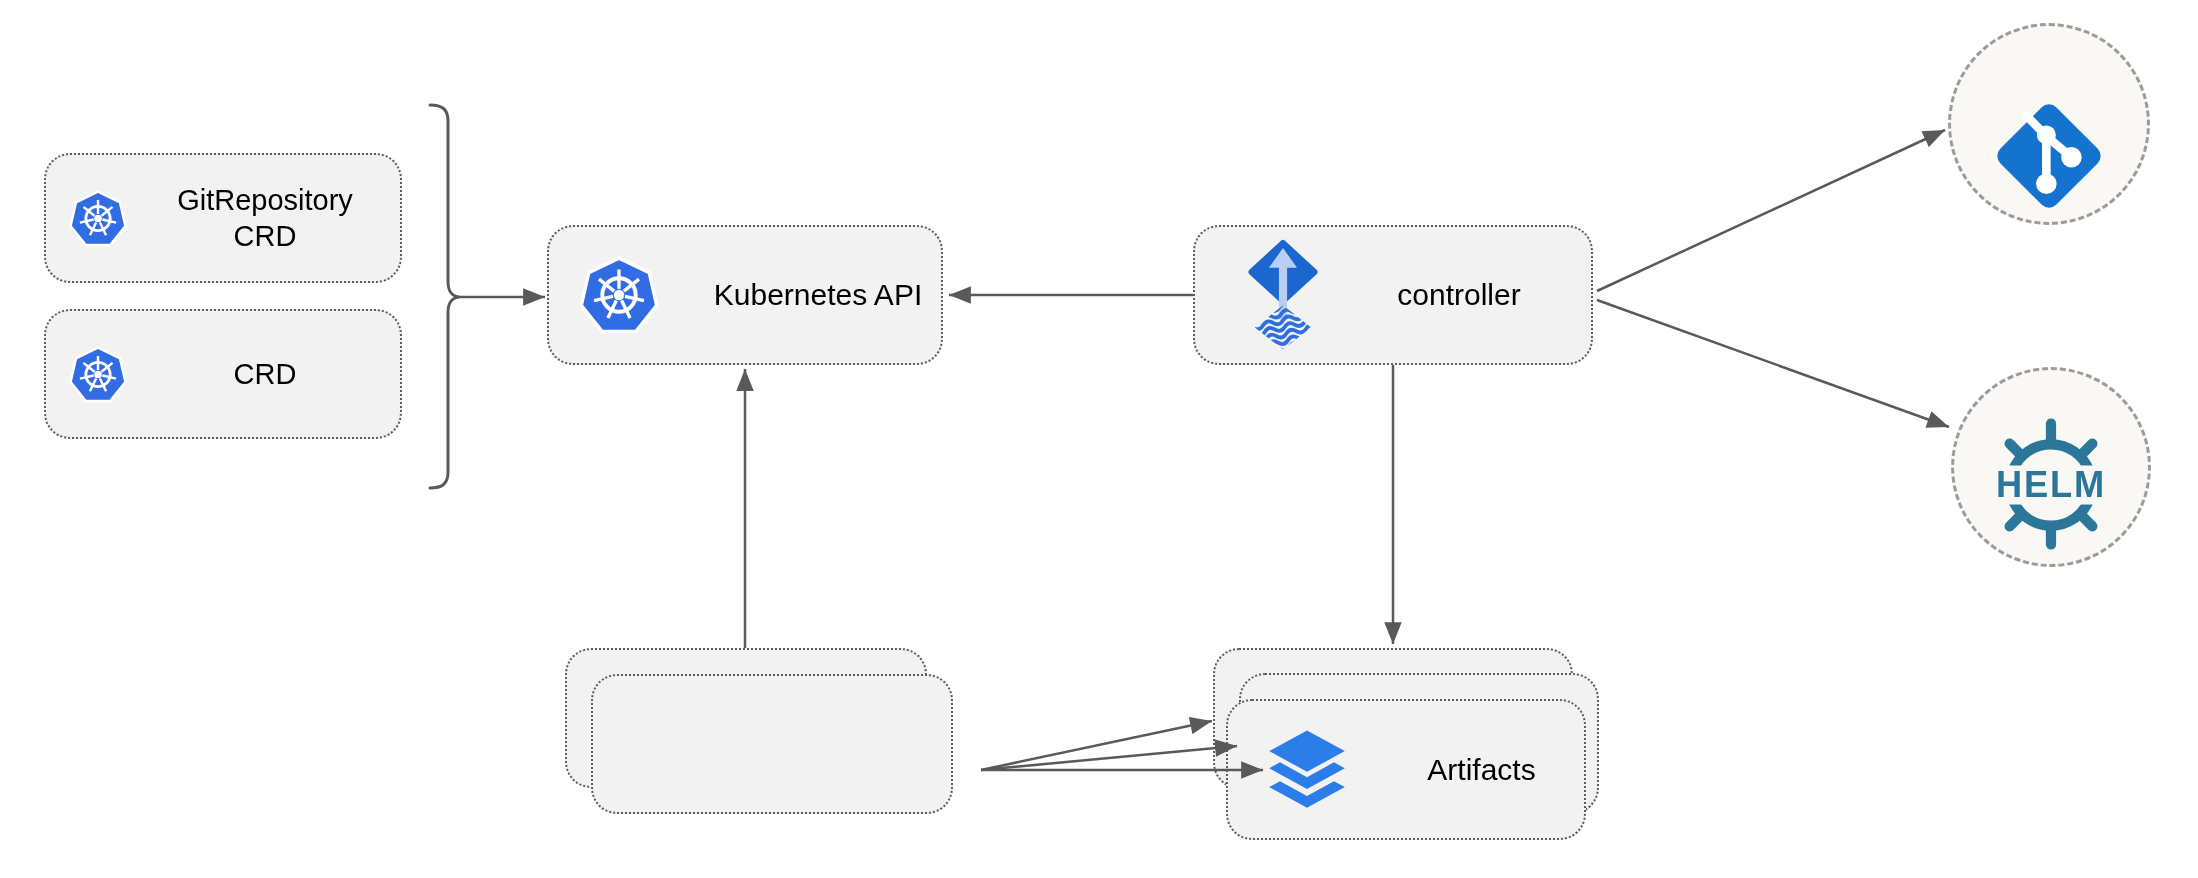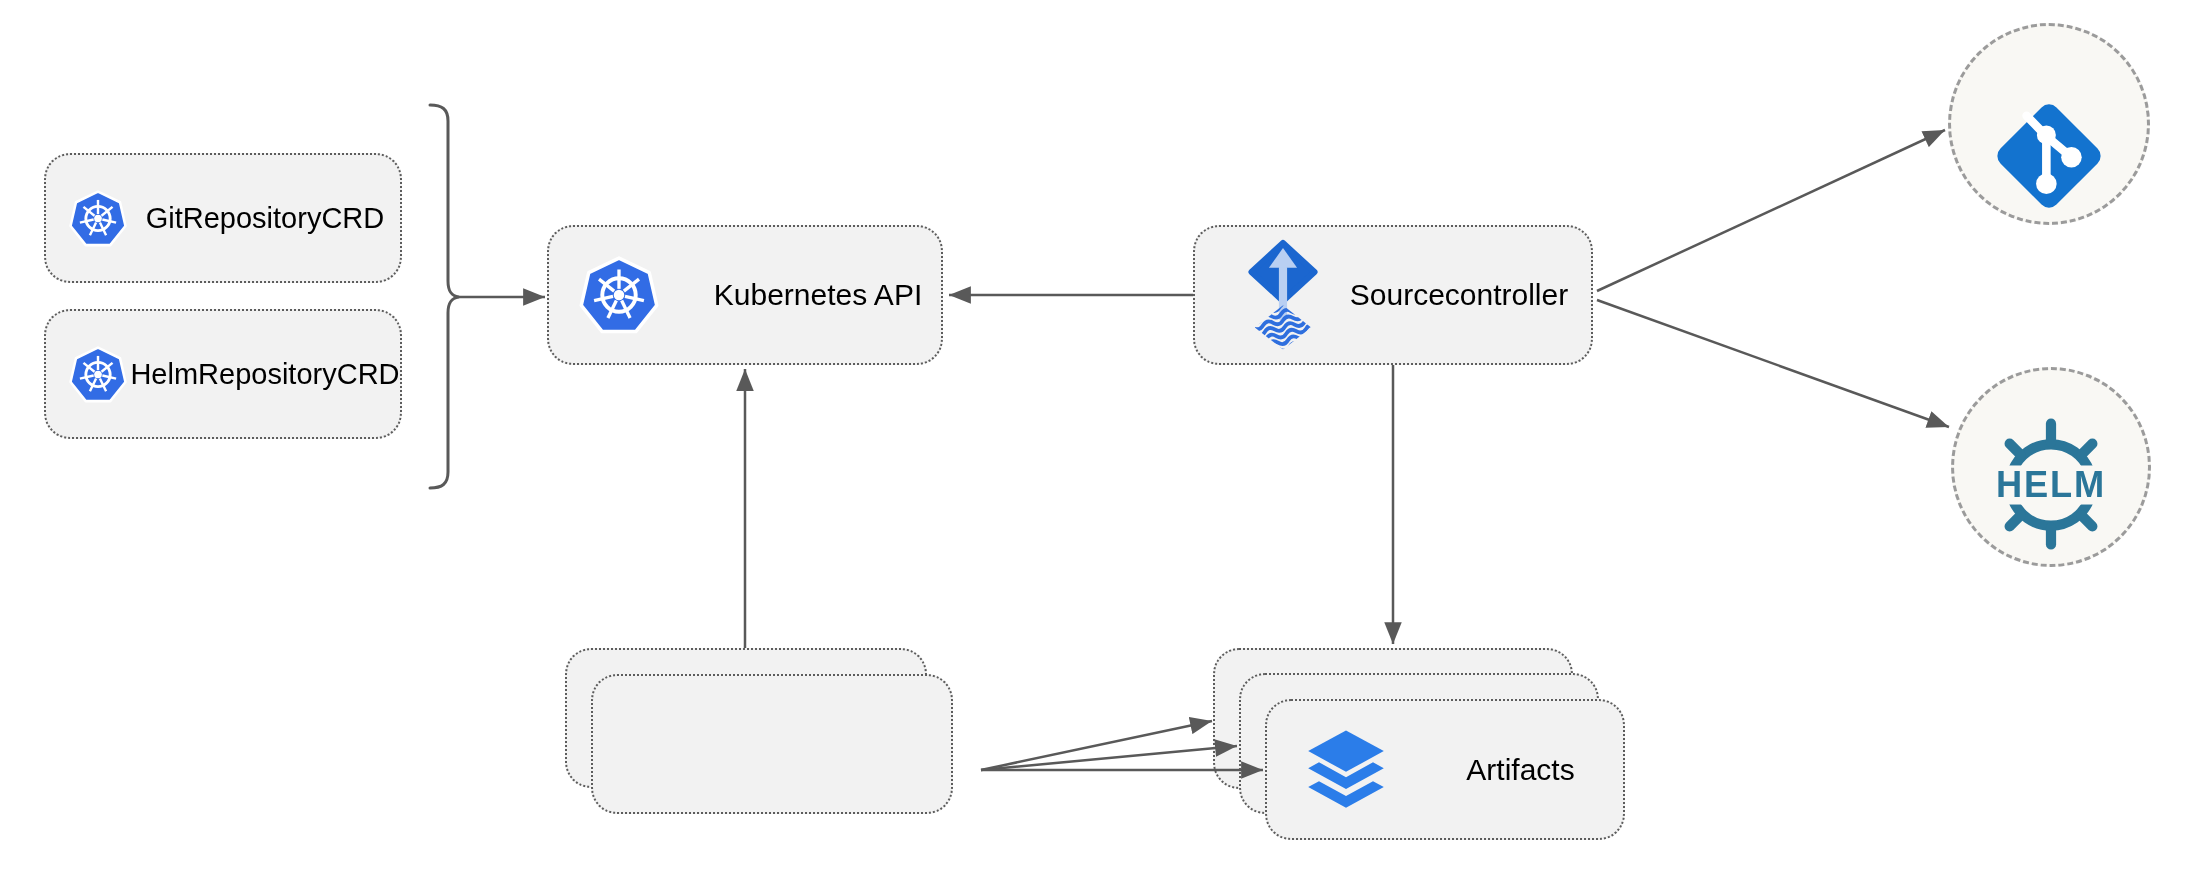--- a/index.html
+++ b/index.html
@@ -22,21 +22,21 @@
     position:relative;width:2198px;height:878px;background:#ffffff;overflow:hidden;
     font-family:"Liberation Sans","DejaVu Sans",sans-serif;color:var(--label-color);
   }
   .node{
     position:absolute;background:var(--box-fill);
     border:2px dotted var(--box-border);border-radius:26px;
     display:flex;align-items:center;box-sizing:border-box;
   }
   .node .label{
     flex:1;text-align:center;font-size:30px;line-height:36px;color:var(--label-color);
-    display:flex;flex-direction:row;justify-content:center;
+    display:flex;flex-direction:column;justify-content:center;
   }
   .crd .label{font-size:29px;}
   .k8sapi-label{font-size:31px;}
   
   #gitrepo{left:44px;top:153px;width:358px;height:130px;}
   #helmrepo{left:44px;top:309px;width:358px;height:130px;}
   .crd svg.k8s-icon{width:64px;height:67px;margin-left:20px;flex:0 0 auto;}
   
   #k8sapi{left:547px;top:225px;width:396px;height:140px;gap:32px;}
   #k8sapi svg.k8s-icon{width:88px;height:92px;margin-left:26px;flex:0 0 auto;}
@@ -44,21 +44,21 @@
   #srcctrl{left:1193px;top:225px;width:400px;height:140px;}
   #srcctrl svg.flux-icon{width:88px;height:116px;margin-left:44px;flex:0 0 auto;}
   
   .stack-ghost{position:absolute;background:var(--box-fill);border:2px dotted var(--box-border);border-radius:26px;box-sizing:border-box;}
   #consumers-back{left:565px;top:648px;width:362px;height:140px;}
   #consumers-mid{left:591px;top:674px;width:362px;height:140px;}
   #consumers{left:618px;top:700px;width:362px;height:140px;}
   #consumers svg.flux-icon{width:84px;height:112px;margin-left:32px;flex:0 0 auto;}
   #artifacts-back{left:1213px;top:648px;width:360px;height:141px;}
   #artifacts-mid{left:1239px;top:673px;width:360px;height:141px;}
-  #artifacts{left:1265px;top:699px;width:360px;height:141px;gap:27px;}
+  #artifacts{left:1226px;top:699px;width:360px;height:141px;gap:27px;}
   #artifacts svg.layers-icon{width:90px;height:92px;margin-left:34px;flex:0 0 auto;}
   
   .circle-node{
     position:absolute;background:var(--circle-fill);
     border:3px dashed var(--circle-border);border-radius:50%;
     display:flex;align-items:flex-end;justify-content:center;box-sizing:border-box;
   }
   #gitcircle{left:1948px;top:23px;width:202px;height:202px;}
   #helmcircle{left:1951px;top:367px;width:200px;height:200px;}
   #gitcircle svg.git-icon{width:132px;height:132px;}
@@ -150,40 +150,38 @@
       <span>GitRepository</span>
       <span>CRD</span>
     </div>
   </div>
 
   <div class="node crd" id="helmrepo">
     <svg class="k8s-icon" viewBox="0 0 100 104">
         <use href="#k8s-logo"></use>
       </svg>
     <div class="label">
-      <span>HelmRepository</span>
       <span>CRD</span>
     </div>
   </div>
 
   <div class="node" id="k8sapi">
     <svg class="k8s-icon" viewBox="0 0 100 104">
         <use href="#k8s-logo"></use>
       </svg>
     <div class="label k8sapi-label">
       <span>Kubernetes API</span>
     </div>
   </div>
 
   <div class="node" id="srcctrl">
     <svg class="flux-icon" viewBox="0 0 100 136">
         <use href="#flux-logo"></use>
       </svg>
     <div class="label">
-      <span>Source</span>
       <span>controller</span>
     </div>
   </div>
 
   <div class="stack-ghost" id="consumers-back"></div>
   <div class="stack-ghost" id="consumers-mid"></div>
 
   <div class="stack-ghost" id="artifacts-back"></div>
   <div class="stack-ghost" id="artifacts-mid"></div>
   <div class="node" id="artifacts">

